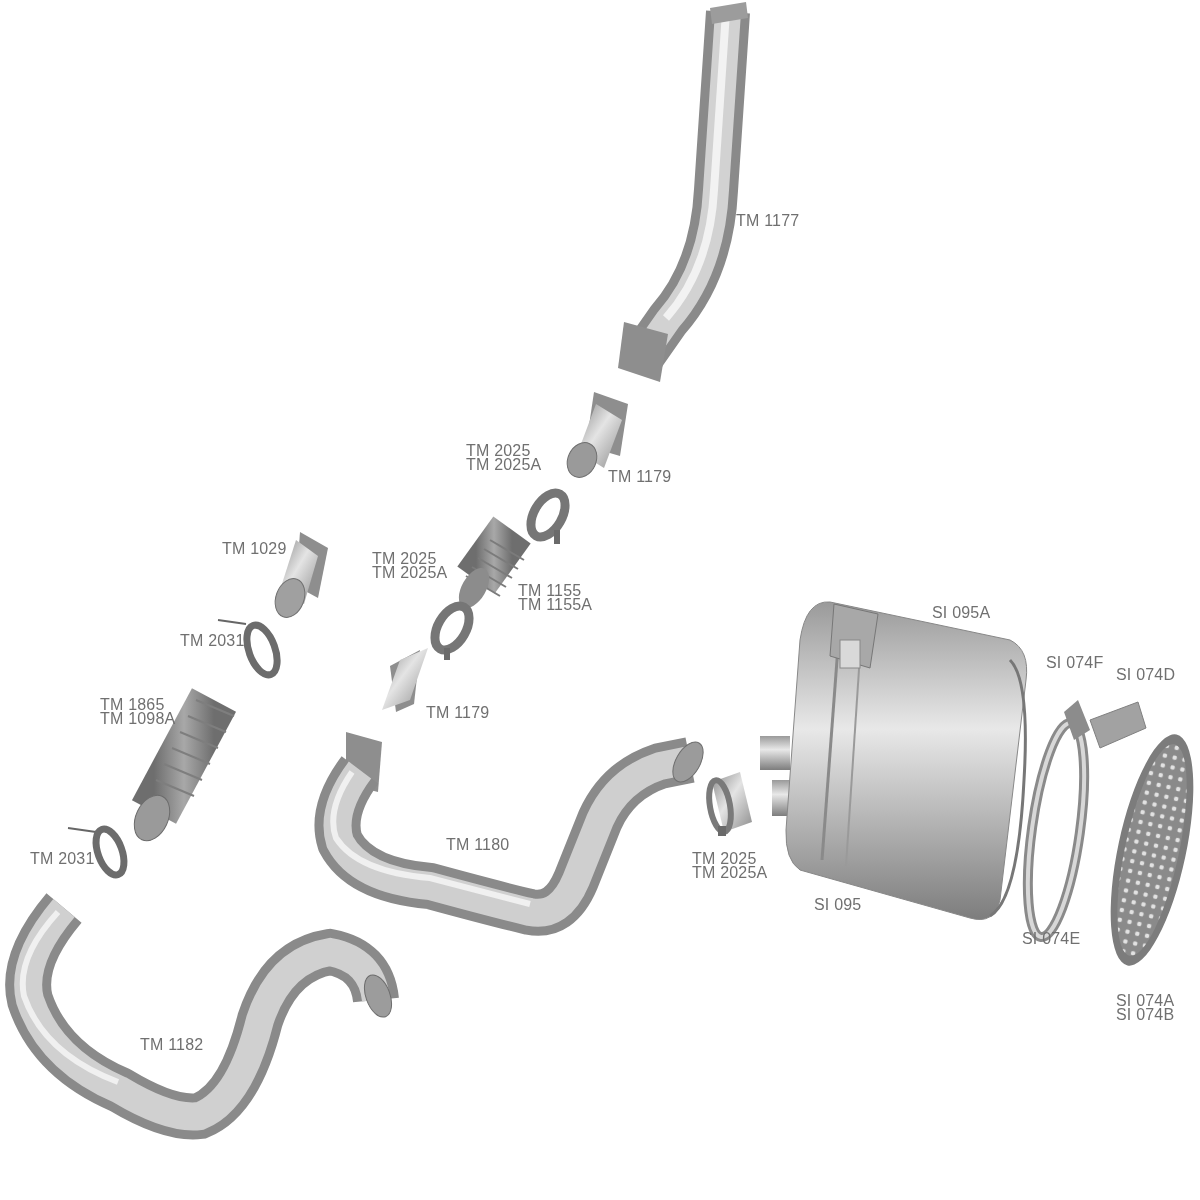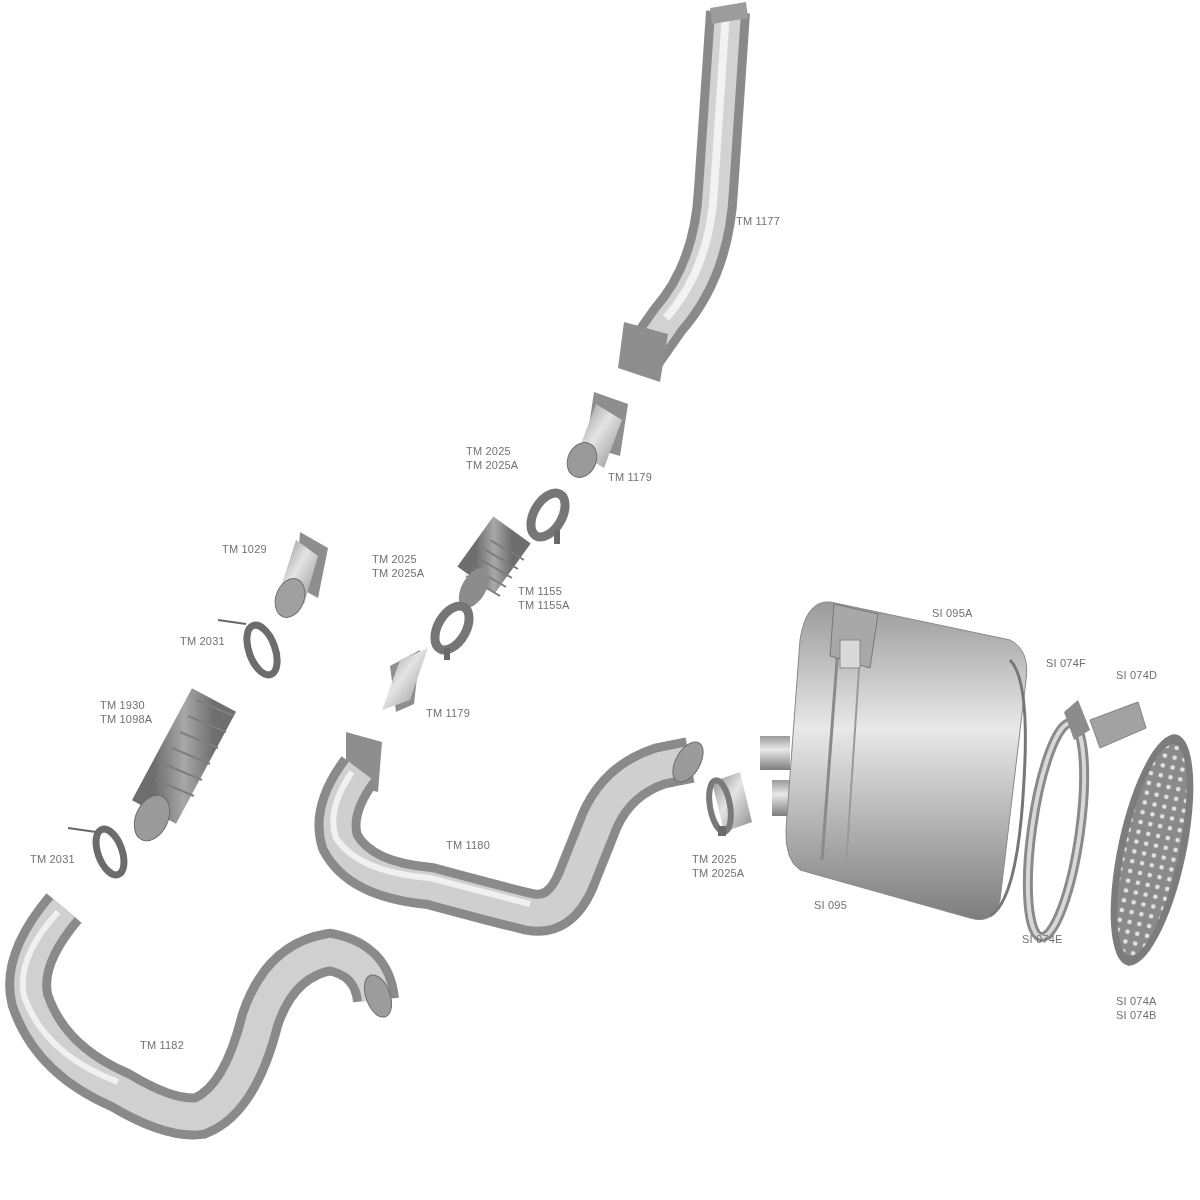--- a/index.html
+++ b/index.html
@@ -1,18 +1,18 @@
 <!DOCTYPE html>
 <html><head>
   <meta charset="utf-8">
   <style>
     html, body { margin: 0; padding: 0; background: #ffffff; }
     body { width: 1200px; height: 1200px; overflow: hidden; position: relative; font-family: "Liberation Sans", sans-serif; }
     #diagram { position: absolute; left: 0; top: 0; width: 1200px; height: 1200px; }
-    .lbl { position: absolute; font-family: "Liberation Sans", sans-serif; font-size: 11px; line-height: 14px; color: #707070; white-space: nowrap; letter-spacing: 0.2px; }
+    .lbl { position: absolute; font-family: "Liberation Sans", sans-serif; font-size: 16px; line-height: 14px; color: #707070; white-space: nowrap; letter-spacing: 0.2px; }
     .lbl span { display: block; }
   </style>
 </head>
 <body>
 
 <svg id="diagram" viewBox="0 0 1200 1200" xmlns="http://www.w3.org/2000/svg">
   <defs>
     <linearGradient id="pipeG" x1="0" y1="0" x2="1" y2="1">
       <stop offset="0" stop-color="#8a8a8a"></stop>
       <stop offset="0.45" stop-color="#e4e4e4"></stop>
@@ -180,21 +180,21 @@
     <span>TM 2025</span>
     <span>TM 2025A</span>
   </div>
 <div class="lbl" style="left:222px;top:542px;">
     <span>TM 1029</span>
   </div>
 <div class="lbl" style="left:180px;top:634px;">
     <span>TM 2031</span>
   </div>
 <div class="lbl" style="left:100px;top:698px;">
-    <span>TM 1930</span>
+    <span>TM 1865</span>
     <span>TM 1098A</span>
   </div>
 <div class="lbl" style="left:30px;top:852px;">
     <span>TM 2031</span>
   </div>
 <div class="lbl" style="left:140px;top:1038px;">
     <span>TM 1182</span>
   </div>
 <div class="lbl" style="left:932px;top:606px;">
     <span>SI 095A</span>

